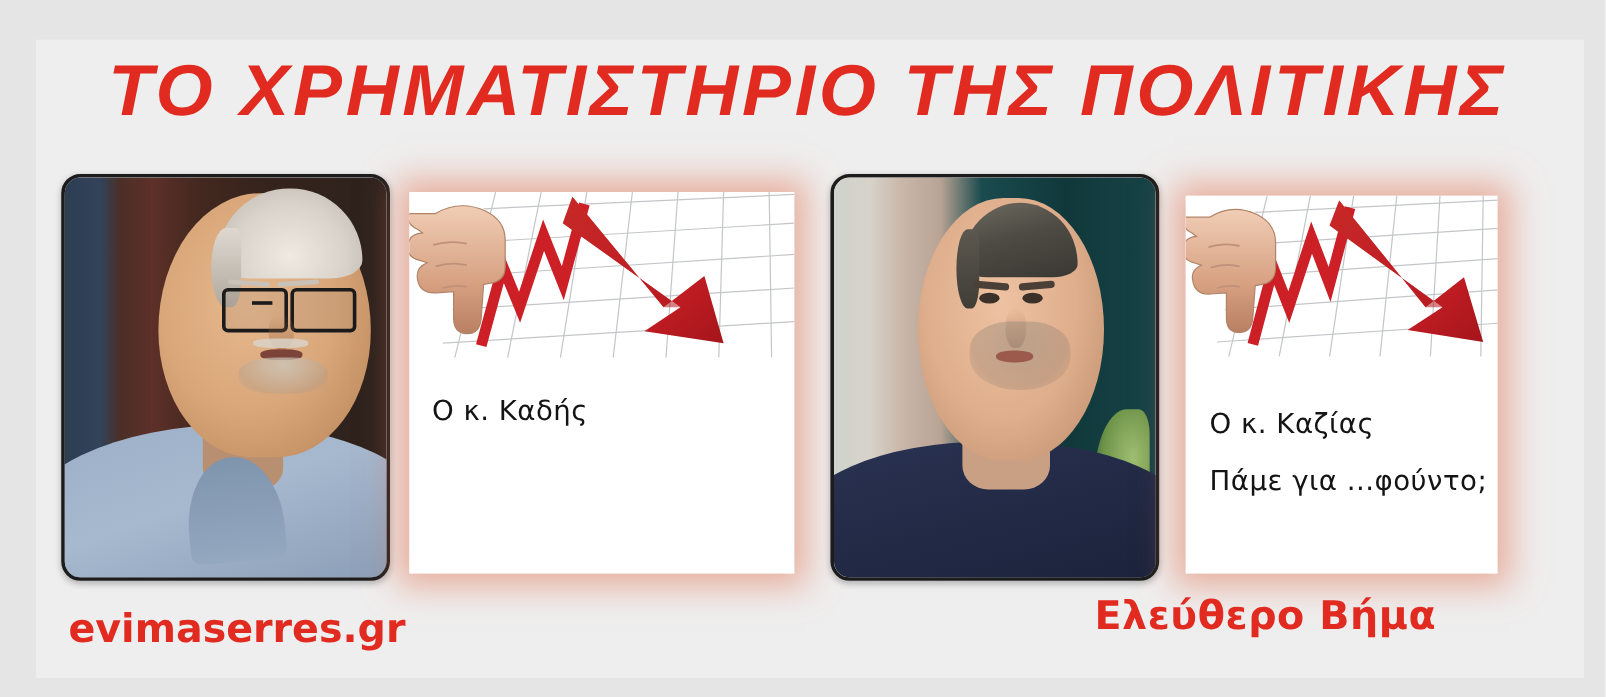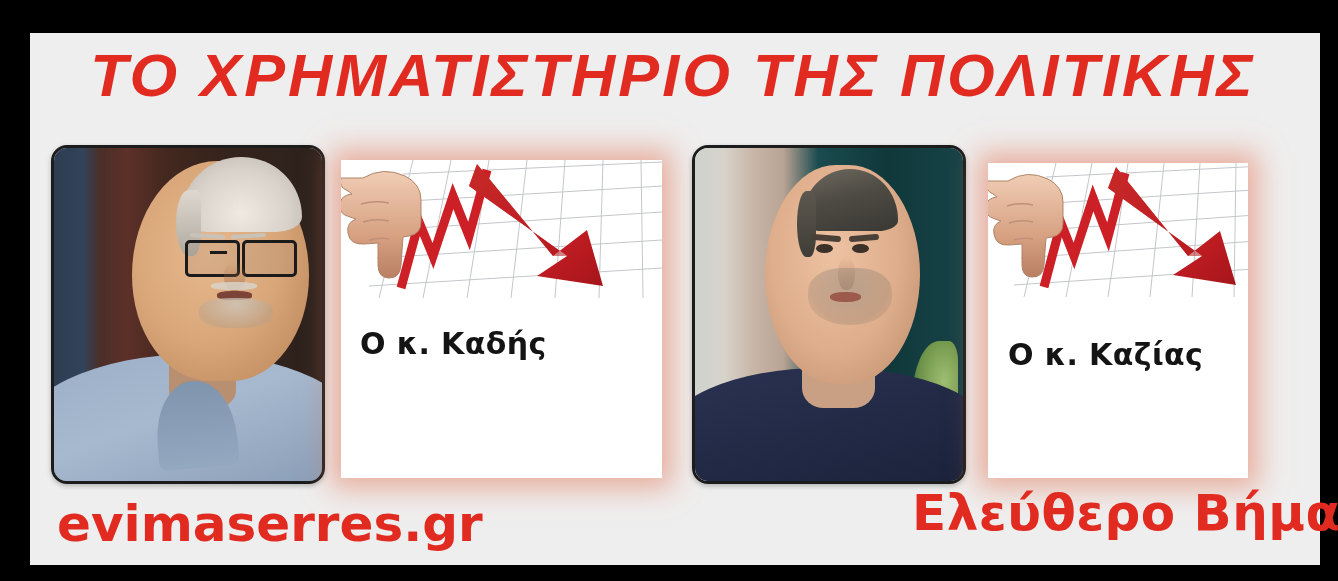--- a/index.html
+++ b/index.html
@@ -11,21 +11,21 @@
     width: 1338px;
     height: 581px;
     overflow: hidden;
     font-family: "DejaVu Sans", sans-serif;
   }
 
   #graphic {
     position: relative;
     width: 1338px;
     height: 581px;
-    background: #000000;
+    background: #e5e5e5;
   }
 
   
   .panel-bg {
     position: absolute;
     left: 30px;
     top: 33px;
     width: 1290px;
     height: 532px;
     background: #efeeee;
@@ -223,36 +223,35 @@
   .card-right .card-art { height: 136px; }
 
   .art-svg { position: absolute; left: 0; top: 0; }
 
   .card-text {
     position: absolute;
     left: 19px;
     right: 12px;
     top: 160px;
     font-family: "DejaVu Sans", sans-serif;
-    font-size: 30px;
+    font-size: 23px;
     line-height: 47px;
     color: #141414;
     letter-spacing: 0.4px;
-    font-weight: bold;
   }
   .card-right .card-text { top: 168px; left: 20px; }
   .card-text .ln { display: block; white-space: nowrap; }
 
   
   .footer {
     position: absolute;
     color: #e12b21;
     font-family: "DejaVu Sans", sans-serif;
     font-weight: 700;
-    font-size: 50px;
+    font-size: 33px;
     line-height: 52px;
     white-space: nowrap;
   }
   .footer-left  { left: 57px;  top: 498px; }
   .footer-right { left: 912px; top: 487px; letter-spacing: 0.5px; }
 </style>
 </head>
 <body>
 
 <div id="graphic">
@@ -388,18 +387,19 @@
         <g>
           <path d="M20 18 q19 -12 40 -2 q15 8 15 23 l0 21 q0 12 -11 14 l-6 1 l-2 27 q-1 13 -13 12 q-9 -1 -9 -12 l0 -21 l-13 1 q-13 1 -15 -11 q-2 -9 7 -13 l-6 -2 q-11 -3 -9 -13 q1 -8 11 -9 l-4 -3 q-9 -4 -6 -13 z" fill="url(#skinB)" stroke="#b08468" stroke-width="1"></path>
           <path d="M19 43 q13 -4 26 -1" stroke="#bf917a" stroke-width="1.5" fill="none"></path>
           <path d="M21 60 q12 -4 24 -1" stroke="#bf917a" stroke-width="1.5" fill="none"></path>
           <path d="M26 77 q11 -3 19 -1" stroke="#bf917a" stroke-width="1.5" fill="none"></path>
         </g>
       </svg>
     </div>
     <div class="card-text">
       <span class="ln">Ο κ. Καζίας</span>
+      <span class="ln">Πάμε για ...φούντο;</span>
     </div>
   </div>
 
   <div class="footer footer-right">Ελεύθερο Βήμα</div>
 
 </div>
 
 </body></html>

